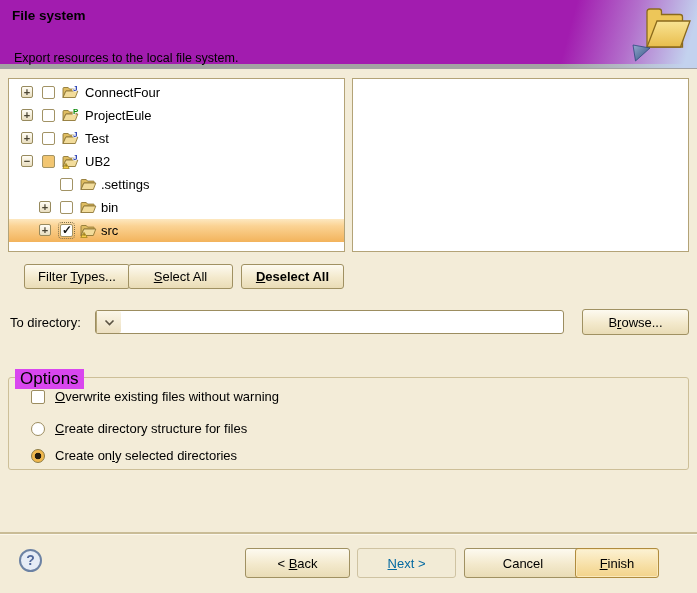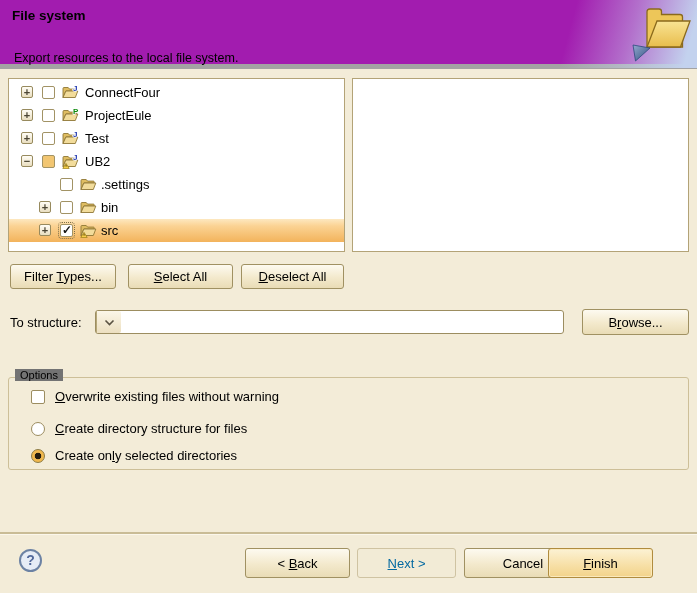--- a/index.html
+++ b/index.html
@@ -36,56 +36,56 @@
   .ficon{position:absolute;top:3px;width:17px;height:17px;}
   .lv0 .ficon{left:53px;} .lv1 .ficon{left:71px;}
   .tlabel{position:absolute;top:0;font-size:13px;}
   .lv0 .tlabel{left:76px;} .lv1 .tlabel{left:92px;}
   
   .btn{position:absolute;box-sizing:border-box;border:1px solid #a09162;border-radius:3px;
     background:linear-gradient(#fdfaf0,#f3e9cc 55%,#e9dcb6);
     font-family:"Liberation Sans",sans-serif;font-size:13px;color:#000;text-align:center;padding:0;}
   .mn{text-decoration:underline;}
   .fbtn{top:264px;height:25px;}
-  .btn-filter{left:10px;width:106px;}
+  .btn-filter{left:24px;width:106px;}
   .btn-selall{left:128px;width:105px;}
-  .btn-desel{left:241px;width:103px;}
+  .btn-desel{left:241px;width:103px;font-weight:bold;}
   
   .dir-label{position:absolute;left:10px;top:315px;}
   .combo{position:absolute;left:95px;top:310px;width:469px;height:24px;box-sizing:border-box;
     border:1px solid #9c8d60;border-radius:3px;background:#fff;display:flex;}
   .combo input{flex:1;border:none;outline:none;padding:0 6px;background:transparent;
     font-family:"Liberation Sans",sans-serif;font-size:13px;color:#000;}
   .combo-btn{width:25px;border:none;border-left:1px solid #b5a778;border-radius:0 2px 2px 0;
     background:linear-gradient(#fbf6e8,#ecdfc0);display:flex;align-items:center;justify-content:center;padding:0;}
   .btn-browse{left:582px;top:309px;width:107px;height:26px;}
   
   .group{position:absolute;left:8px;width:681px;top:377px;height:93px;box-sizing:border-box;
     border:1px solid #cdbf98;border-radius:3px;}
-  .group-title{position:absolute;left:6px;top:-9px;background:#737373;padding:0 5px;font-size:11px;}
+  .group-title{position:absolute;left:6px;top:-9px;background:#d946ef;padding:0 5px;font-size:17px;}
   .orow{position:absolute;left:16px;width:100%;height:18px;line-height:18px;}
   .orow .olabel{position:absolute;left:30px;top:0;font-size:13px;}
   .opt-cb{position:absolute;left:6px;top:2px;width:14px;height:14px;box-sizing:border-box;
     border:1px solid #9c8d60;border-radius:2px;background:#fff;}
   .opt-radio{position:absolute;left:6px;top:2px;width:14px;height:14px;box-sizing:border-box;
     border:1px solid #9c8d60;border-radius:50%;background:#fff;}
   .opt-radio.checked{border-color:#8d7b42;
     background:radial-gradient(circle at 50% 50%,#241c0e 0 3px,#f0b84e 3.6px 7px);}
   .orow1{top:10px;} .orow2{top:42px;} .orow3{top:69px;}
   
   .sep{position:absolute;left:0;top:532px;width:697px;height:2px;background:#c9bc96;border-bottom:1px solid #fbf7ec;}
   .help{position:absolute;left:19px;top:549px;width:23px;height:23px;box-sizing:border-box;
     border:2px solid #6c82a4;border-radius:50%;background:#e6ecf6;
     color:#51689b;font-weight:bold;font-size:14px;text-align:center;line-height:19px;}
   .help::after{content:"?";}
   .footbtn{top:548px;height:30px;}
   .btn-back{left:245px;width:105px;}
   .btn-next{left:357px;width:99px;color:#0369a1;background:#f2ebd6;border-color:#cfc3a2;}
   .btn-cancel{left:464px;width:118px;}
-  .btn-finish{left:548px;width:105px;border-color:#b08c3e;
+  .btn-finish{left:575px;width:84px;border-color:#b08c3e;
     background:linear-gradient(#fcf2d4,#f7dfa5 60%,#f2d38b);box-shadow:inset 0 0 0 1px #fbe9bb;}
 </style>
 </head>
 <body>
 
 <div class="banner">
   <div class="banner-corner"></div>
   <svg class="banner-folder" width="62" height="62" viewBox="0 0 62 62">
     <defs>
       <linearGradient id="gflap" x1="0" y1="0" x2="0" y2="1">
@@ -185,21 +185,21 @@
   </div>
 
 </div>
 
 <div class="panel preview-panel"></div>
 
 <button class="btn fbtn btn-filter"><span>Filter </span><span class="mn">T</span><span>ypes...</span></button>
 <button class="btn fbtn btn-selall"><span class="mn">S</span><span>elect All</span></button>
 <button class="btn fbtn btn-desel"><span class="mn">D</span><span>eselect All</span></button>
 
-<span class="dir-label">To structure:</span>
+<span class="dir-label">To directory:</span>
 <div class="combo">
   <button class="combo-btn">
       <svg width="11" height="7" viewBox="0 0 11 7">
         <path d="M1.5 1.5 L5.5 5.5 L9.5 1.5" stroke="#5a5242" stroke-width="1.6" fill="none"></path>
       </svg>
     </button>
 </div>
 <button class="btn btn-browse"><span>B</span><span class="mn">r</span><span>owse...</span></button>
 
 <div class="group">

